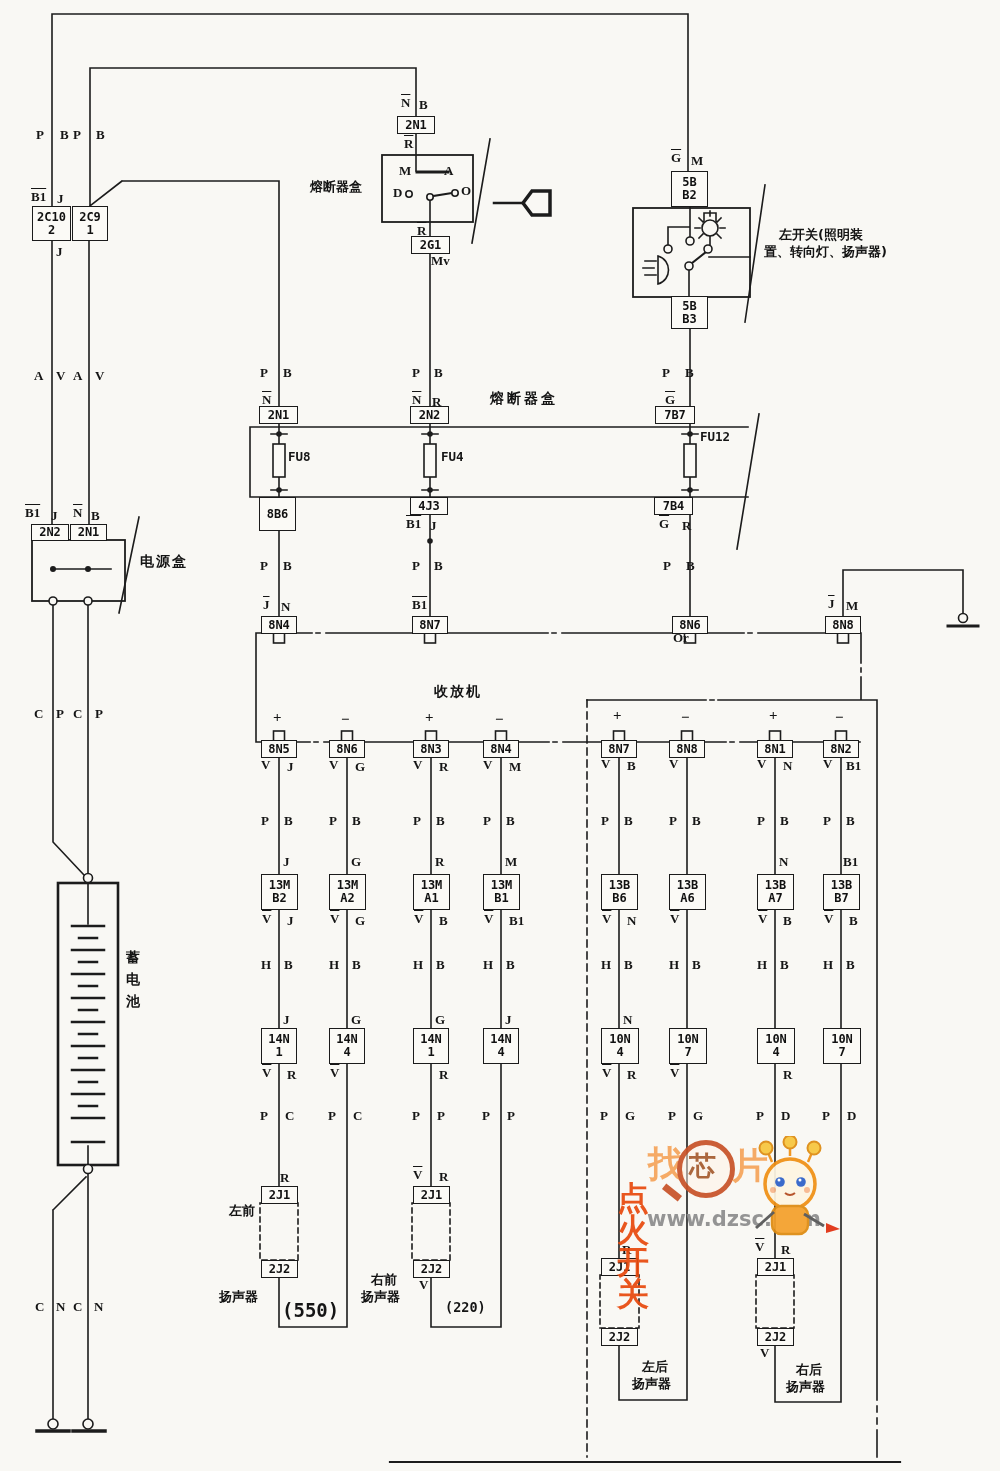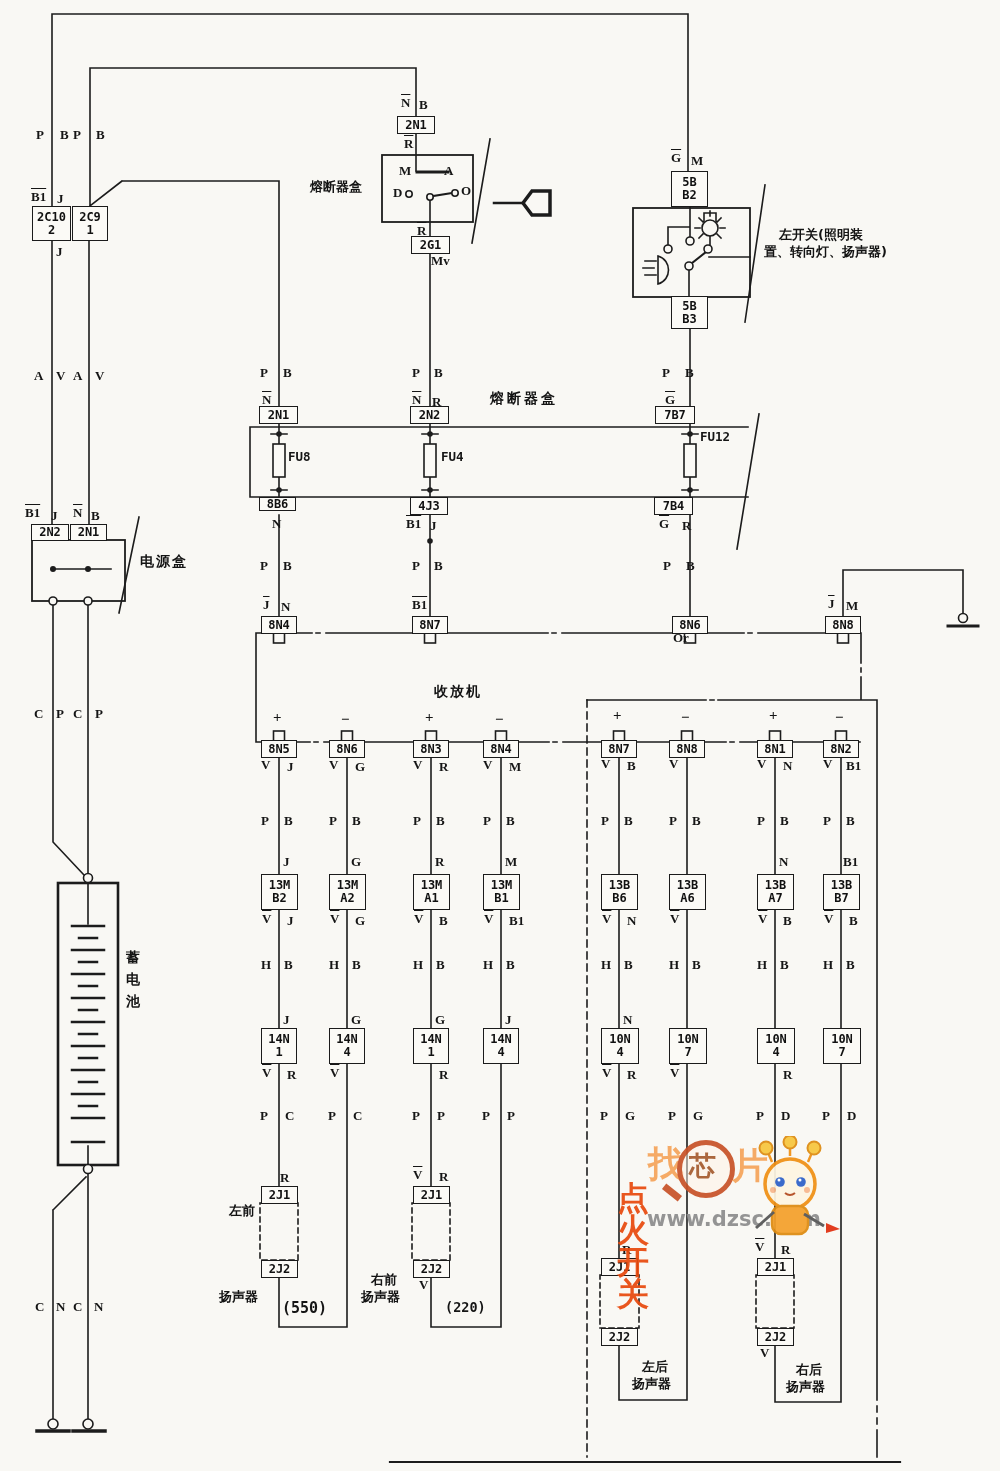--- a/index.html
+++ b/index.html
@@ -342,21 +342,21 @@
     </div>
 <div class="bx" style="left:259px;top:406px;width:39px;height:18px">
       <span>2N1</span>
     </div>
 <div class="bx" style="left:410px;top:406px;width:39px;height:18px">
       <span>2N2</span>
     </div>
 <div class="bx" style="left:655px;top:406px;width:40px;height:18px">
       <span>7B7</span>
     </div>
-<div class="bx" style="left:259px;top:497px;width:37px;height:14px">
+<div class="bx" style="left:259px;top:497px;width:37px;height:34px">
       <span>8B6</span>
     </div>
 <div class="bx" style="left:410px;top:497px;width:38px;height:18px">
       <span>4J3</span>
     </div>
 <div class="bx" style="left:654px;top:497px;width:39px;height:18px">
       <span>7B4</span>
     </div>
 <div class="bx" style="left:31px;top:524px;width:38px;height:17px">
       <span>2N2</span>
@@ -488,21 +488,21 @@
 <div class="bx" style="left:757px;top:1258px;width:37px;height:18px">
       <span>2J1</span>
     </div>
 <div class="bx" style="left:757px;top:1328px;width:37px;height:18px">
       <span>2J2</span>
     </div>
 
 <span class="mono" style="left:288px;top:449px">FU8</span>
 <span class="mono" style="left:441px;top:449px">FU4</span>
 <span class="mono" style="left:700px;top:429px">FU12</span>
-<span class="mono" style="left:282px;top:1299px;font-size:15px">(550)</span>
+<span class="mono" style="left:282px;top:1299px;font-size:19px">(550)</span>
 <span class="mono" style="left:445px;top:1299px;font-size:13.5px">(220)</span>
 
 <span class="zh" style="left:310px;top:178px">熔断器盒</span>
 <span class="zh" style="left:779px;top:226px">左开关(照明装</span>
 <span class="zh" style="left:764px;top:243px">置、转向灯、扬声器)</span>
 <span class="zh zh14" style="left:490px;top:390px;letter-spacing:3px">熔断器盒</span>
 <span class="zh zh14" style="left:140px;top:553px;letter-spacing:2px">电源盒</span>
 <span class="zh zh14" style="left:434px;top:683px;letter-spacing:2px">收放机</span>
 <span class="zh zh14 vert" style="left:126px;top:946px">蓄电池</span>
 <span class="zh" style="left:229px;top:1202px">左前</span>

